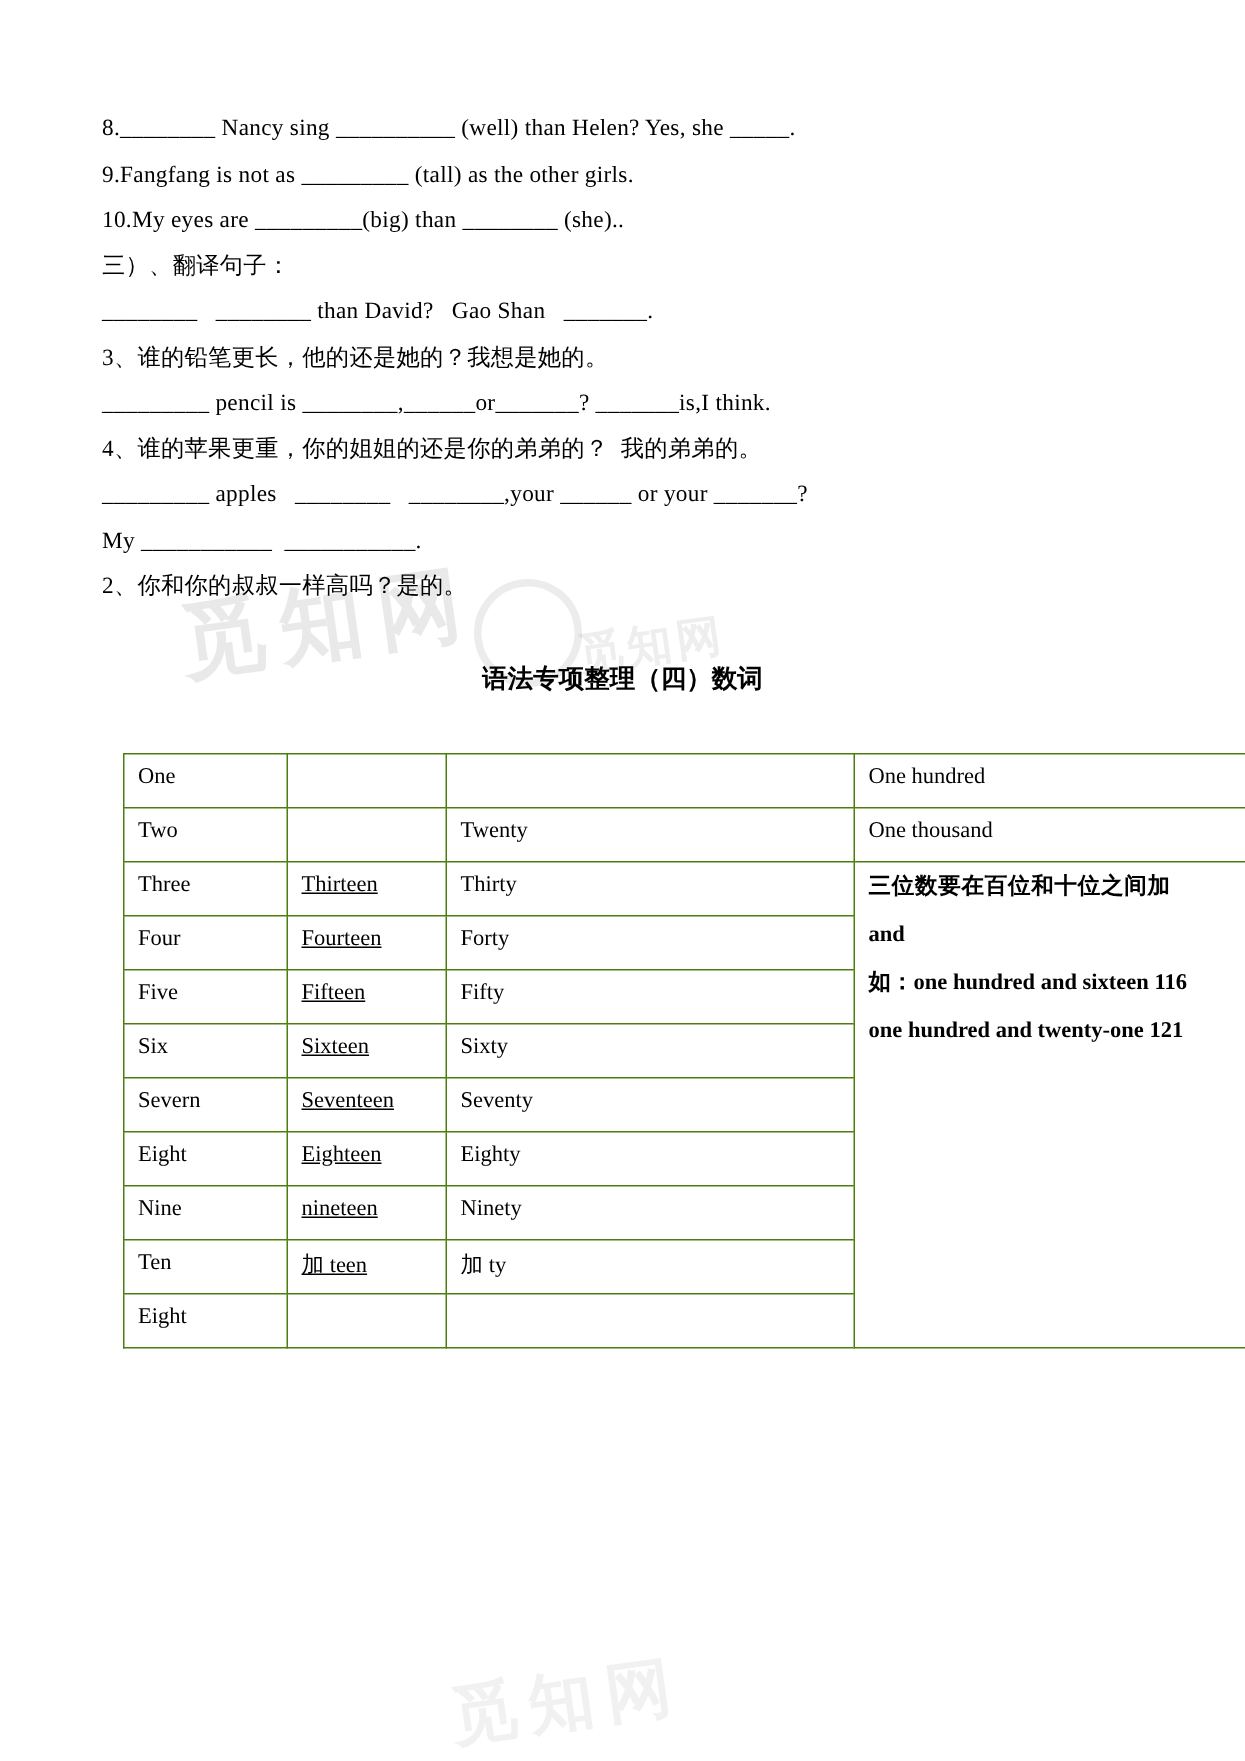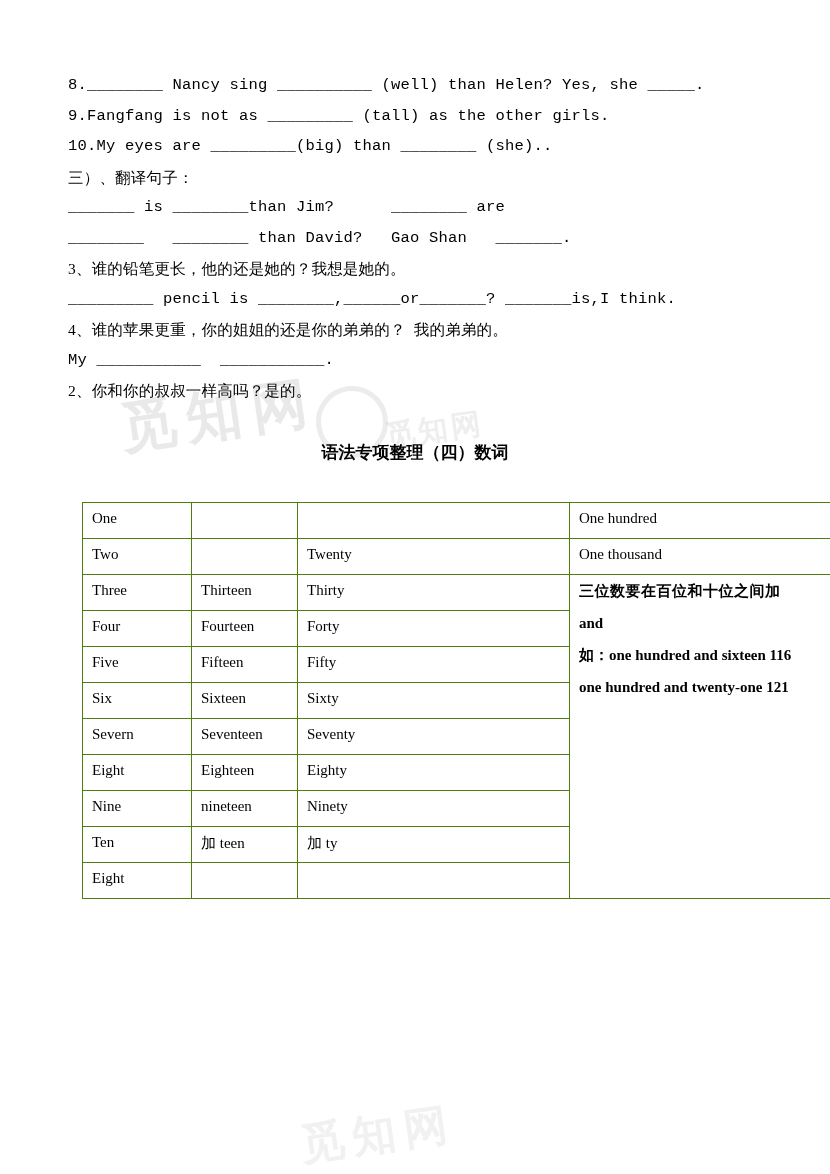--- a/index.html
+++ b/index.html
@@ -25,21 +25,20 @@
     left: 68px;
     top: 78px;
     width: 694px;
   }
   .line {
     font-size: 15.5px;
     line-height: 1.0;
     margin-bottom: 15px;
     white-space: pre-wrap;
     letter-spacing: 0.2px;
-    font-family: Liberation Mono, monospace;
   }
   .line.cn {
     font-family: "Liberation Serif", serif;
   }
   .section-title {
     text-align: center;
     font-weight: bold;
     font-size: 17px;
     margin-top: 42px;
     margin-bottom: 38px;
@@ -55,21 +54,21 @@
     table-layout: fixed;
   }
   table.numbers td {
     border: 1px solid #4d7c0f;
     font-size: 15px;
     padding: 7px 9px 8px 9px;
     vertical-align: top;
     height: 20px;
   }
   td.c0 { width: 90px; }
-  td.c1 { width: 87px; }
+  td.c1 { width: 87px; text-decoration: underline; }
   td.c2 { width: 253px; }
   td.c3 { width: 249px; }
   .cell-multi p {
     margin: 0 0 14px 0;
     font-size: 15px;
     line-height: 1.2;
     font-weight: bold;
   }
   .cell-multi p:last-child { margin-bottom: 0; }
   .cell-multi p.cn {
@@ -129,25 +128,25 @@
   <div class="wm-circle"></div>
   <div class="wm wm-2">觅知网</div>
   <div class="wm wm-3">觅知网</div>
 
   <div class="content">
 
     <div class="line">8.________ Nancy sing __________ (well) than Helen? Yes, she _____.</div>
     <div class="line">9.Fangfang is not as _________ (tall) as the other girls.</div>
     <div class="line">10.My eyes are _________(big) than ________ (she)..</div>
     <div class="line cn">三）、翻译句子：</div>
-    <div class="line">_______ is ________than Jim?      ________ are</div>
     <div class="line">________   ________ than David?   Gao Shan   _______.</div>
     <div class="line cn">3、谁的铅笔更长，他的还是她的？我想是她的。</div>
     <div class="line">_________ pencil is ________,______or_______? _______is,I think.</div>
     <div class="line cn">4、谁的苹果更重，你的姐姐的还是你的弟弟的？  我的弟弟的。</div>
+    <div class="line">_________ apples   ________   ________,your ______ or your _______?</div>
     <div class="line">My ___________  ___________.</div>
     <div class="line cn">2、你和你的叔叔一样高吗？是的。</div>
 
     <div class="section-title">语法专项整理（四）数词</div>
 
 
     <table class="numbers">
       <tbody>
         <tr>
           <td class="c0">One</td>

